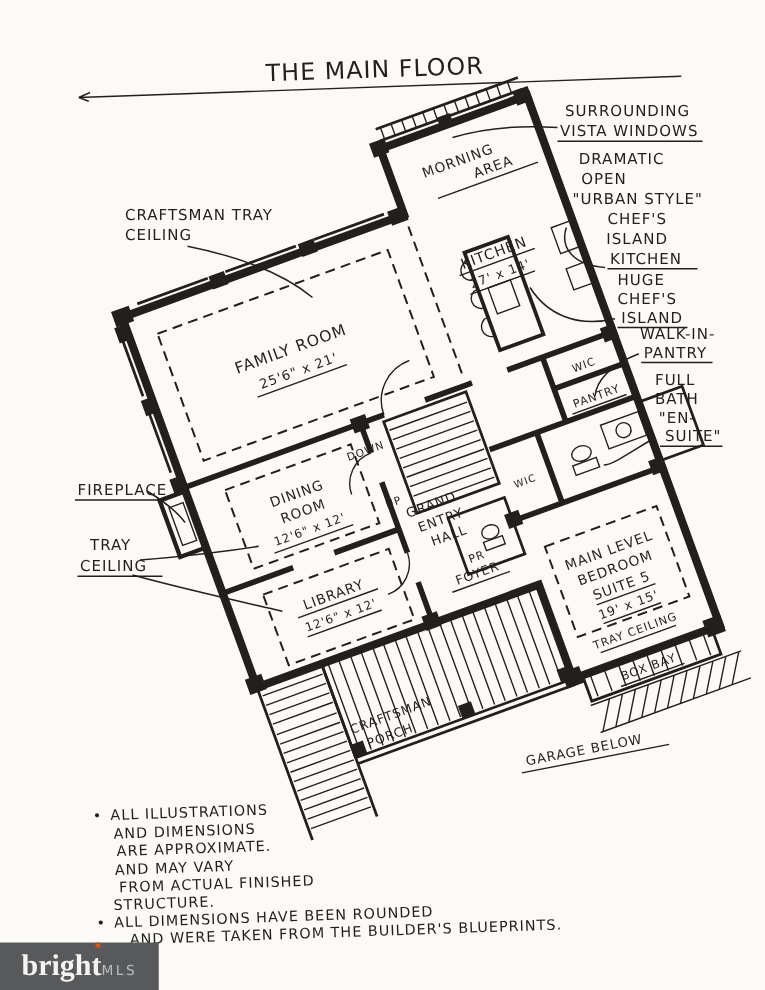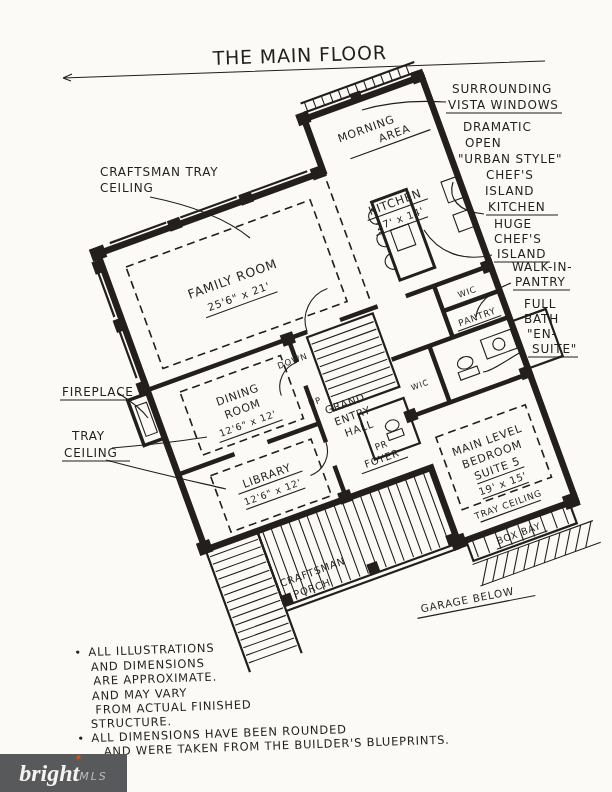--- a/index.html
+++ b/index.html
@@ -11,21 +11,21 @@
   .fillink{fill:#221f1c;stroke:none;}
   .wall{stroke-width:6.5;stroke-linejoin:miter;}
   .iwall{stroke-width:4.5;}
   .thin{stroke-width:2.2;}
   .hair{stroke-width:1.1;}
   .dash{stroke-width:1.6;stroke-dasharray:8 5;}
   .leader{stroke-width:1.2;}
   .u{stroke-width:1.1;}
   
   #wm{position:absolute;left:0;bottom:0;width:127px;height:38px;background:#58595b;
-      display:flex;align-items:center;justify-content:center;gap:0;font-style:italic;}
+      display:flex;align-items:center;justify-content:center;gap:0;}
   #wm .brand{color:#f4f3f1;font-family:"Liberation Serif","DejaVu Serif",serif;
       font-size:24px;font-weight:bold;line-height:1;position:relative;}
   #wm .tchar{position:relative;}
   #wm .star{position:absolute;top:-7px;left:1px;color:#e8540a;font-size:10px;font-weight:normal;}
   #wm .mls{color:#babcbe;font-size:11px;letter-spacing:2px;margin-top:7px;}
 </style>
 </head>
 <body>
 
 <div id="page">

